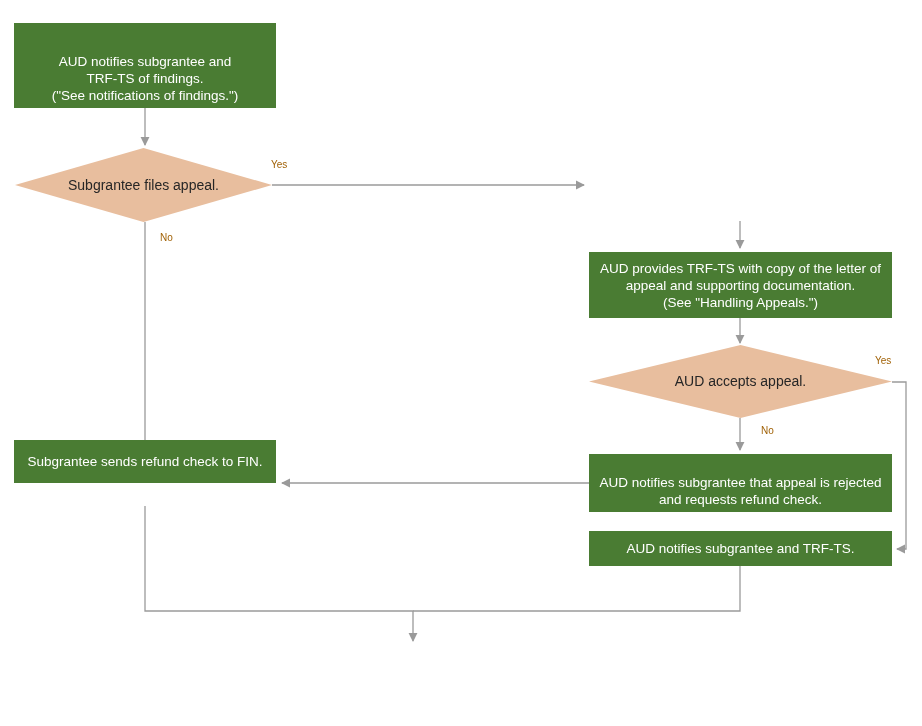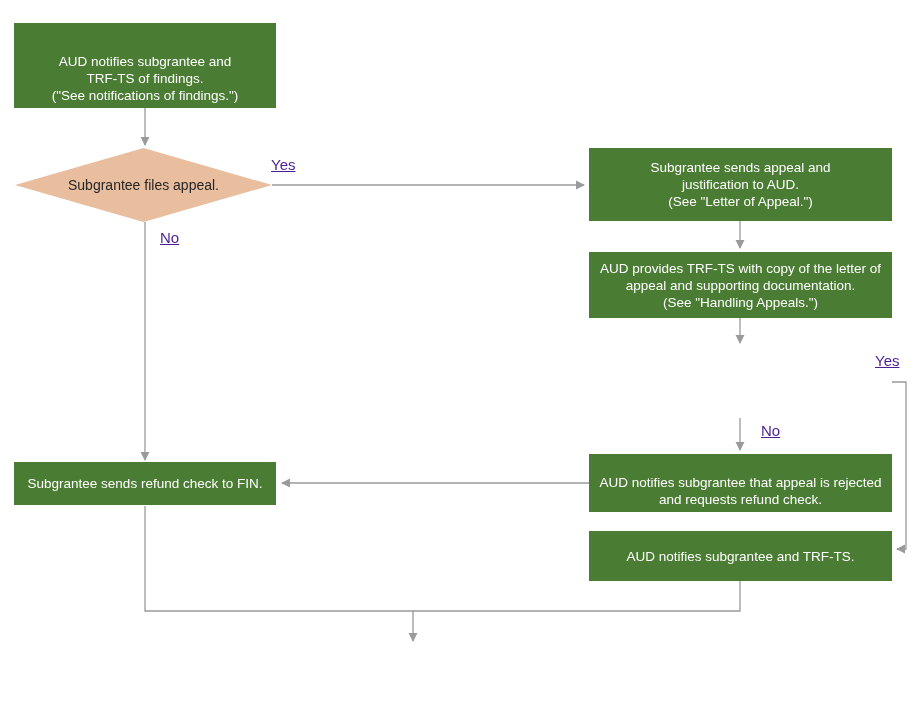--- a/index.html
+++ b/index.html
@@ -58,26 +58,25 @@
     background: #E8BE9E;
     clip-path: polygon(50% 0%, 100% 50%, 50% 100%, 0% 50%);
     z-index: 0;
   }
   .decision .dlabel {
     position: relative;
     z-index: 1;
   }
   .edge-label {
     position: absolute;
-    font-size: 15px;
-    color: #4c1d95;
+    font-size: 10px;
+    color: #a16207;
     line-height: 15px;
     white-space: nowrap;
     z-index: 4;
-    text-decoration: underline;
   }
   .nodetext {
     display: block;
     white-space: pre-line;
   }
 </style>
 </head>
 <body>
 
 <div id="canvas">
@@ -114,43 +113,42 @@
     <span class="nodetext">AUD notifies subgrantee and
 TRF-TS of findings.
 ("See notifications of findings.")</span>
   </div>
 
   <div class="node decision" style="left:15px; top:148px; width:257px; height:74px;">
     <span class="dshape"></span>
     <span class="dlabel nodetext">Subgrantee files appeal.</span>
   </div>
 
-  <div class="node process" style="left:589px; top:148px; width:303px; height:73px;">
-    <span class="nodetext">Subgrantee sends appeal and
-justification to AUD.
-(See "Letter of Appeal.")</span>
-  </div>
 
   <div class="node process" style="left:589px; top:252px; width:303px; height:66px;">
     <span class="nodetext">AUD provides TRF-TS with copy of the letter of
 appeal and supporting documentation.
 (See "Handling Appeals.")</span>
   </div>
 
+  <div class="node decision" style="left:589px; top:345px; width:303px; height:73px;">
+    <span class="dshape"></span>
+    <span class="dlabel nodetext">AUD accepts appeal.</span>
+  </div>
 
   <div class="node process" style="left:589px; top:454px; width:303px; height:58px;align-items:flex-end;">
     <span class="nodetext">AUD notifies subgrantee that appeal is rejected
 and requests refund check.</span>
   </div>
 
-  <div class="node process" style="left:589px; top:531px; width:303px; height:50px;">
+  <div class="node process" style="left:589px; top:531px; width:303px; height:35px;">
     <span class="nodetext">AUD notifies subgrantee and TRF-TS.</span>
   </div>
 
-  <div class="node process" style="left:14px; top:462px; width:262px; height:43px;">
+  <div class="node process" style="left:14px; top:440px; width:262px; height:43px;">
     <span class="nodetext">Subgrantee sends refund check to FIN.</span>
   </div>
 
 
   <div class="edge-label" style="left:271px; top:157px;">Yes</div>
 
   <div class="edge-label" style="left:160px; top:230px;">No</div>
 
   <div class="edge-label" style="left:875px; top:353px;">Yes</div>
 

